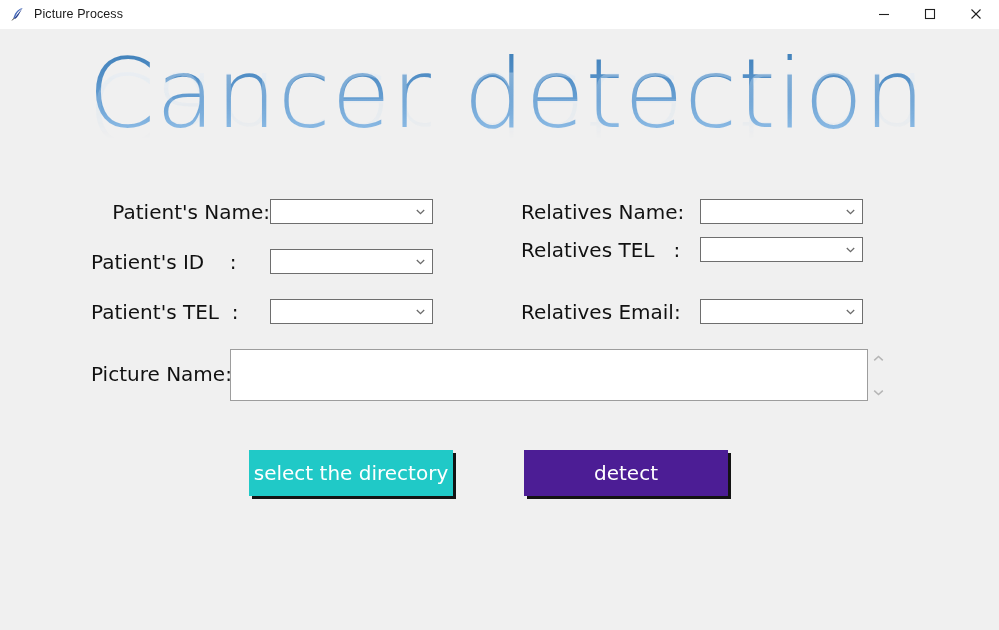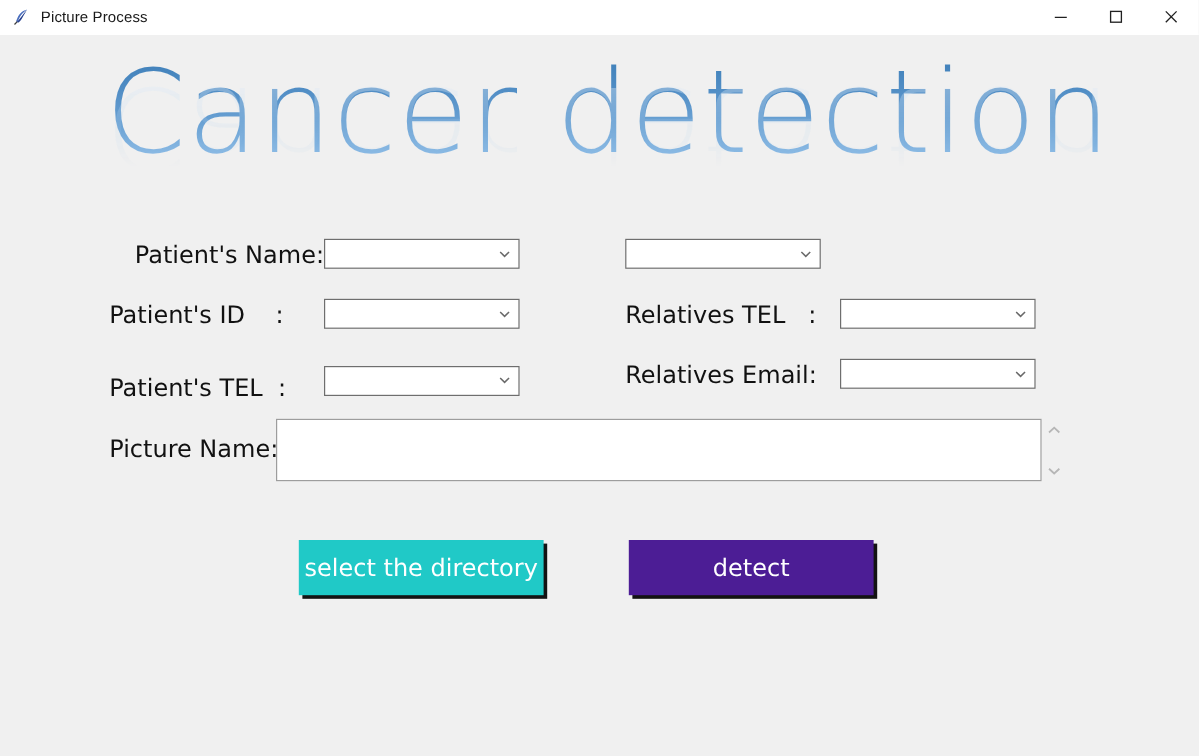--- a/index.html
+++ b/index.html
@@ -275,41 +275,42 @@
     <div class="combo">
       <span class="chev">
         <svg width="9" height="6" viewBox="0 0 9 6">
             <path d="M0.8 1 L4.5 4.6 L8.2 1" fill="none" stroke="#6a6a6a" stroke-width="1.3"></path>
           </svg>
       </span>
     </div>
   </div>
 
   <div class="form-row" style="left:91px; top:299px;">
-    <span class="f-label" style="width:179px;margin-top:12px;">Patient's TEL  :</span>
+    <span class="f-label" style="width:179px;">Patient's TEL  :</span>
     <div class="combo">
       <span class="chev">
         <svg width="9" height="6" viewBox="0 0 9 6">
             <path d="M0.8 1 L4.5 4.6 L8.2 1" fill="none" stroke="#6a6a6a" stroke-width="1.3"></path>
           </svg>
       </span>
     </div>
   </div>
 
   <div class="form-row" style="left:521px; top:199px;">
-    <div class="combo">
-      <span class="chev">
-        <svg width="9" height="6" viewBox="0 0 9 6">
-            <path d="M0.8 1 L4.5 4.6 L8.2 1" fill="none" stroke="#6a6a6a" stroke-width="1.3"></path>
-          </svg>
-      </span>
-    </div>
-  </div>
-
-  <div class="form-row" style="left:521px; top:249px;">
+    <span class="f-label" style="width:179px;">Relatives Name:</span>
+    <div class="combo">
+      <span class="chev">
+        <svg width="9" height="6" viewBox="0 0 9 6">
+            <path d="M0.8 1 L4.5 4.6 L8.2 1" fill="none" stroke="#6a6a6a" stroke-width="1.3"></path>
+          </svg>
+      </span>
+    </div>
+  </div>
+
+  <div class="form-row" style="left:521px; top:237px;">
     <span class="f-label" style="width:179px;">Relatives TEL   :</span>
     <div class="combo">
       <span class="chev">
         <svg width="9" height="6" viewBox="0 0 9 6">
             <path d="M0.8 1 L4.5 4.6 L8.2 1" fill="none" stroke="#6a6a6a" stroke-width="1.3"></path>
           </svg>
       </span>
     </div>
   </div>
 

